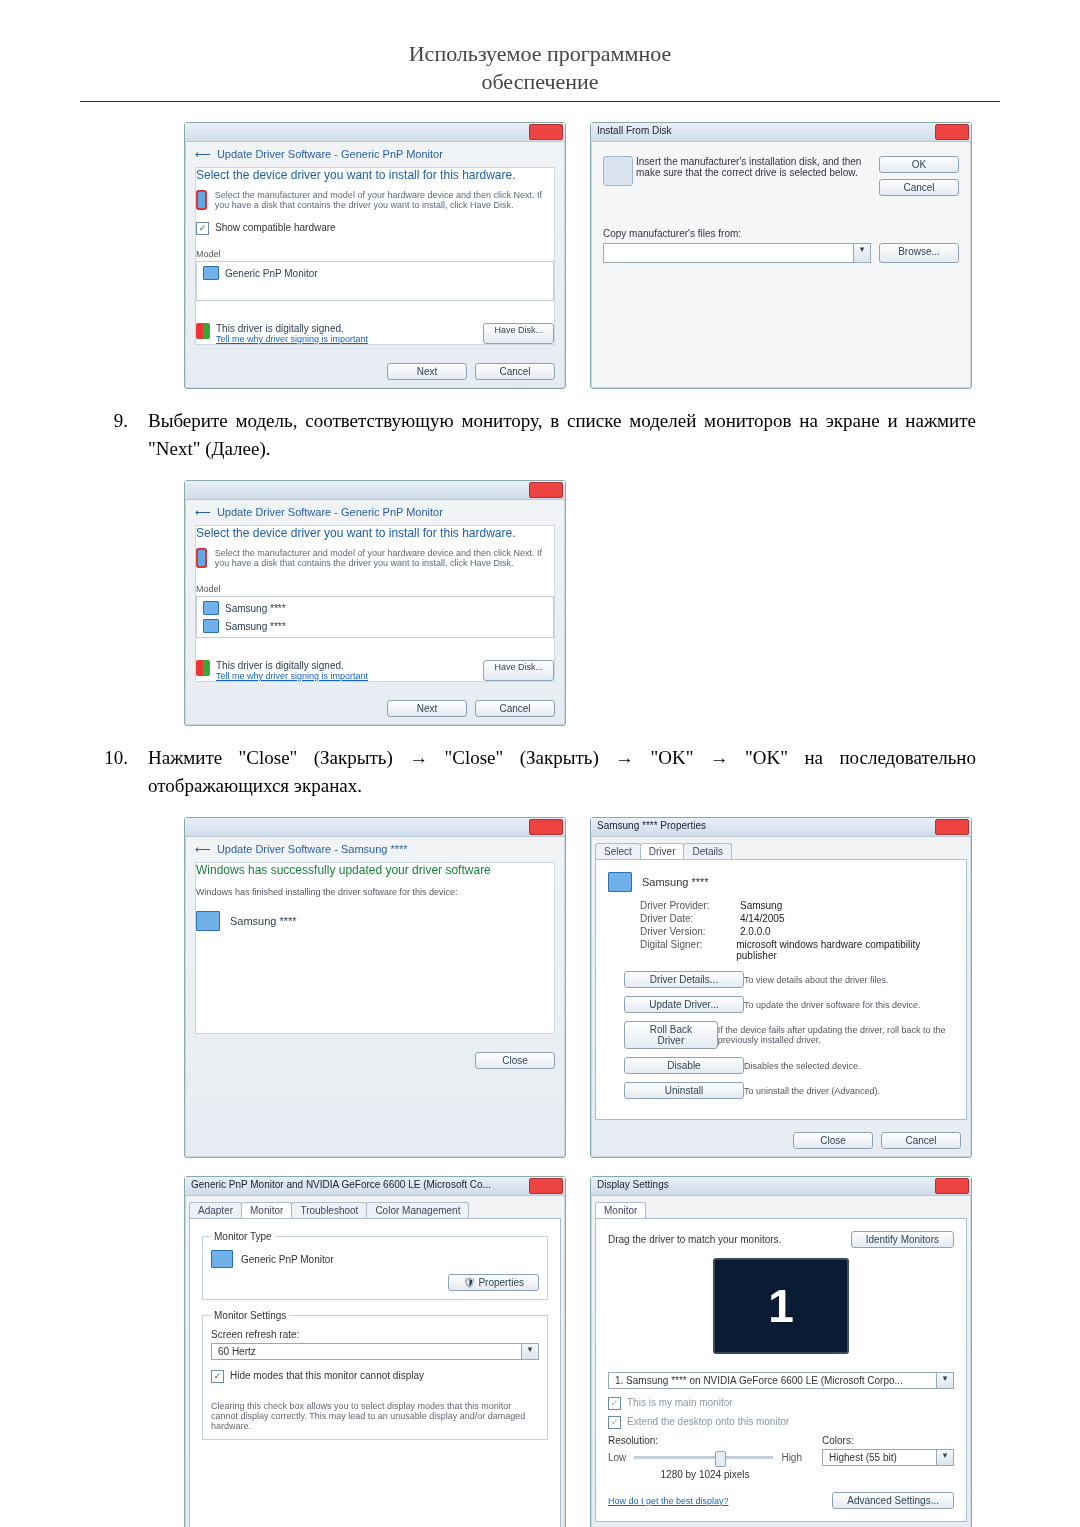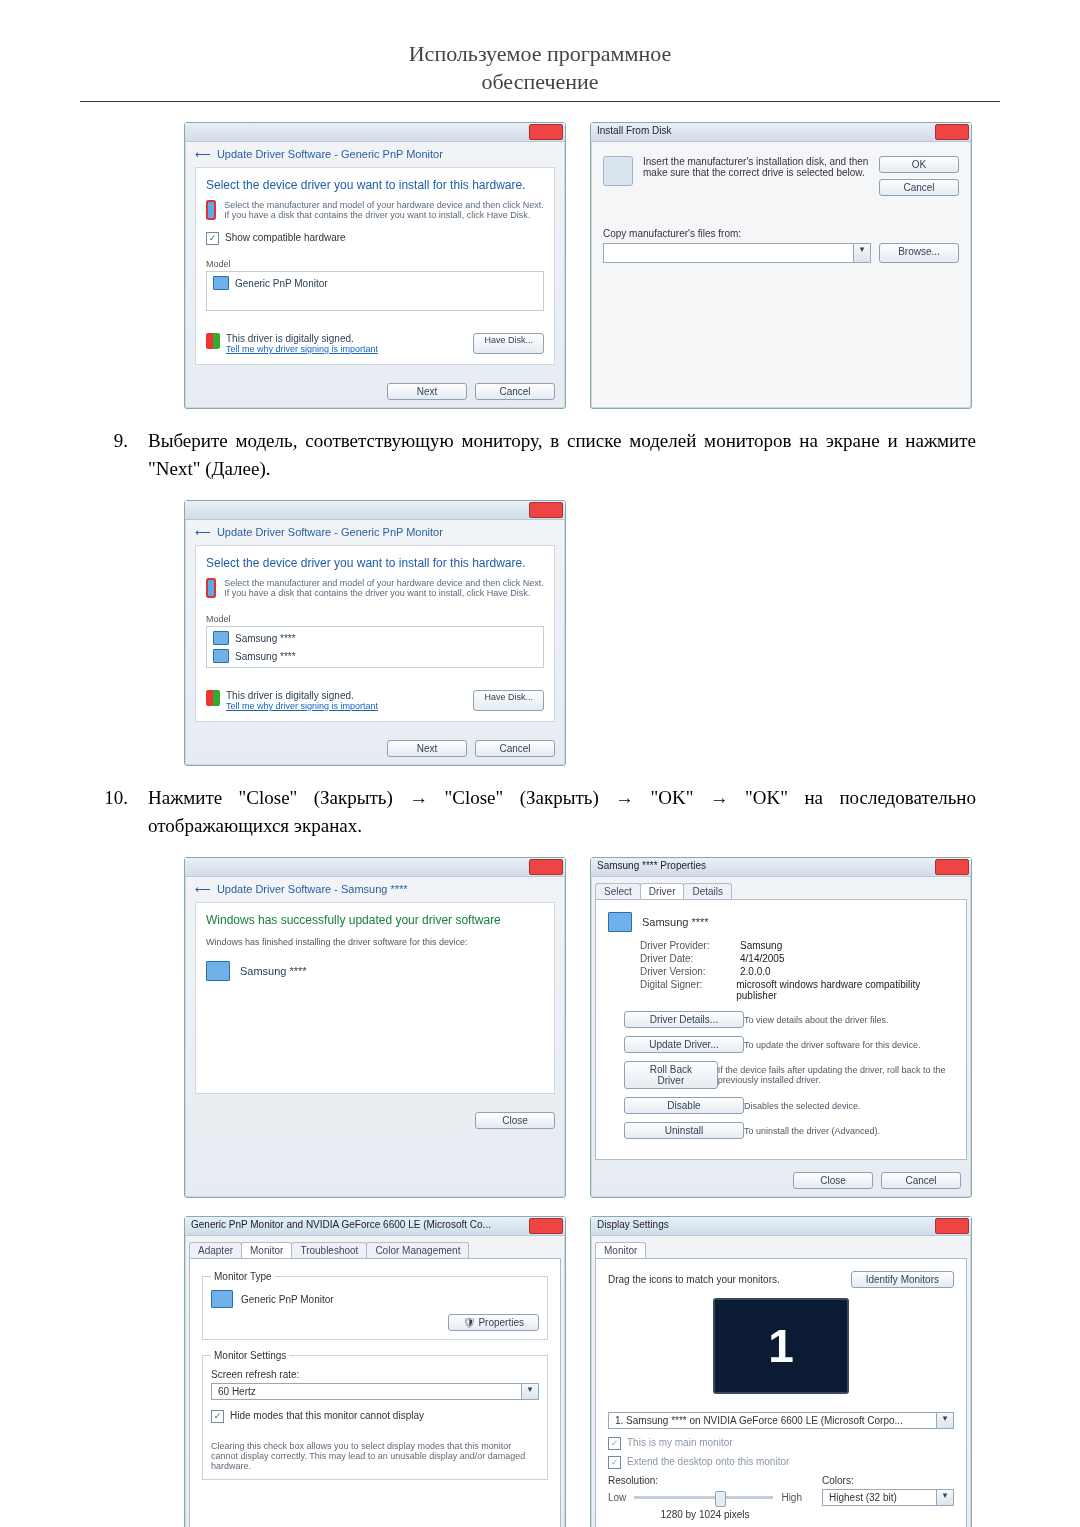--- a/index.html
+++ b/index.html
@@ -9,21 +9,21 @@
   .row2{display:flex;gap:24px;margin:0 0 18px 104px}
   .row2>*{flex:0 0 auto}
   .step{display:flex;gap:20px;margin:18px 24px 18px 24px;font-size:19px;line-height:1.45}
   .step .num{width:24px;text-align:right}
   .step .txt{flex:1;text-align:justify}
   .indent{margin-left:104px}
   .winbox{background:linear-gradient(#f2f4f6,#e6ecf2);border:1px solid #8aa;border-radius:3px;font-family:"Segoe UI",Tahoma,sans-serif;font-size:10px;color:#2c3e50;position:relative;box-shadow:0 0 0 1px #cfd8e0 inset}
   .tbar{height:18px;background:linear-gradient(#e8f0f8,#d0dce8);border-bottom:1px solid #b8c8d6;position:relative}
   .tbar .close{position:absolute;right:2px;top:1px;width:32px;height:14px;background:#e44;border:1px solid #a33;border-radius:2px}
   .crumb{padding:6px 10px;color:#2a5fa2;font-size:11px}
-  .inner{background:#fff;margin:0 10px 10px 10px;padding:10px;border:1px solid #cfd8e0}
+  .inner{background:#fff;margin:0 10px 10px 10px;border:1px solid #cfd8e0}
   .bluehead{color:#1d5ea8;font-size:12px;margin-bottom:8px}
   .bluehead.green{color:#17803d}
   .instr{display:flex;gap:8px;font-size:9px;color:#5a6a7a}
   .diskicon{width:20px;height:20px;background:#5fa9e6;border-radius:3px;box-shadow:0 0 0 2px #d33 inset}
   .field{margin-top:14px;font-size:9px;color:#555}
   .listarea{border:1px solid #c5cdd6;background:#fff;padding:2px 0;margin-top:2px;min-height:34px;font-size:10px}
   .listarea .item{padding:2px 6px;display:flex;gap:6px;align-items:center}
   .monicon{width:14px;height:12px;background:#6fb1e8;border:1px solid #2a6fae;border-radius:1px}
   .signed{display:flex;gap:6px;margin-top:22px;font-size:10px}
   .shield{width:14px;height:16px;background:linear-gradient(90deg,#e33 50%,#3a3 50%);border-radius:2px}
@@ -110,21 +110,21 @@
         <span class="btn">Cancel</span>
       </div>
     </div>
 
     <div class="winbox w1b disk">
       <div class="tbar">
         <span style="position:absolute;left:6px;top:2px;font-size:10px;color:#223">Install From Disk</span>
         <span class="close"></span>
       </div>
       <div style="padding:14px 12px">
-        <div style="display:flex;gap:10px;align-items:flex-start">
+        <div style="display:flex;gap:3px;align-items:flex-start">
           <span style="width:28px;height:28px;background:#d9e4ef;border:1px solid #9fb4cb;border-radius:3px"></span>
           <div style="flex:1;font-size:10px;color:#334">Insert the manufacturer's installation disk, and then make sure that the correct drive is selected below.</div>
           <div style="display:flex;flex-direction:column;gap:6px">
             <span class="btn">OK</span>
             <span class="btn">Cancel</span>
           </div>
         </div>
         <div style="margin-top:32px;font-size:10px;color:#334">Copy manufacturer's files from:</div>
         <div style="display:flex;gap:8px;margin-top:4px">
           <div class="combo" style="flex:1">
@@ -310,21 +310,21 @@
     <div class="winbox w4b">
       <div class="tbar">
         <span style="position:absolute;left:6px;top:2px;font-size:10px;color:#223">Display Settings</span>
         <span class="close"></span>
       </div>
       <div class="tabs">
           <div class="tab act">Monitor</div>
         </div>
       <div class="tabbody" style="margin:0 4px 4px 4px">
         <div style="display:flex;justify-content:space-between;align-items:center">
-          <span>Drag the icons to match your monitors.</span>
+          <span>Drag the driver to match your monitors.</span>
           <span class="btn">Identify Monitors</span>
         </div>
         <div class="monbig">1</div>
         <div class="combo">
           <div class="cb">1. Samsung **** on NVIDIA GeForce 6600 LE (Microsoft Corpo...</div>
           <div class="ar">▾</div>
         </div>
         <div class="check" style="margin-top:8px;color:#8a98a8">
             <span class="box" style="color:#9aa">✓</span>
             <span>This is my main monitor</span>
@@ -341,21 +341,21 @@
               <span class="track">
                   <span class="thumb"></span>
                 </span>
               <span>High</span>
             </div>
             <div style="text-align:center;font-size:10px">1280 by 1024 pixels</div>
           </div>
           <div style="width:132px">
             <div>Colors:</div>
             <div class="combo" style="margin-top:3px">
-              <div class="cb">Highest (32 bit)</div>
+              <div class="cb">Highest (55 bit)</div>
               <div class="ar">▾</div>
             </div>
           </div>
         </div>
         <div style="display:flex;justify-content:space-between;align-items:center;margin-top:12px">
           <span class="link">How do I get the best display?</span>
           <span class="btn">Advanced Settings...</span>
         </div>
       </div>
 

